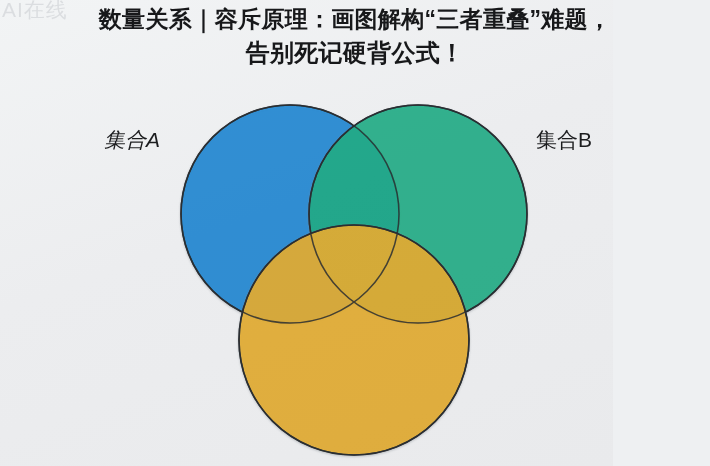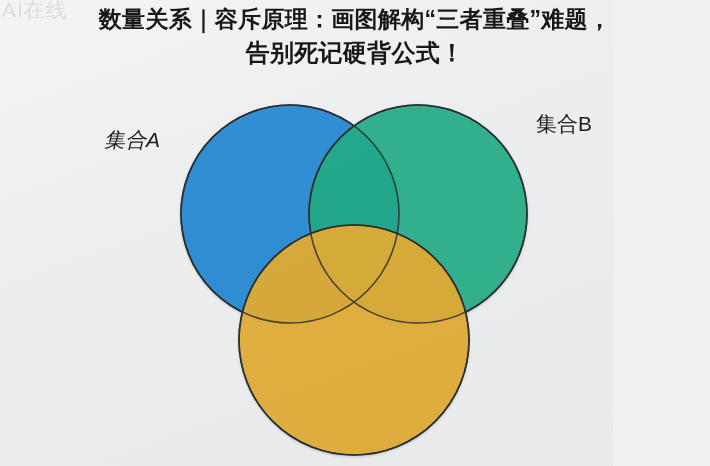--- a/index.html
+++ b/index.html
@@ -66,21 +66,21 @@
   }
   .venn-label {
     position: absolute;
     color: #1c1d1f;
     font-size: 21px;
     line-height: 24px;
     white-space: nowrap;
     z-index: 4;
   }
   #label-a { left: 104px; top: 128px; font-style: italic; }
-  #label-b { left: 536px; top: 112px; }
+  #label-b { left: 536px; top: 128px; }
   #label-c { left: 170px; top: 412px; }
 </style>
 </head>
 <body>
 
 <div id="stage" style="background-color: rgb(238, 240, 242);">
 
   <div id="watermark">AI在线</div>
 
   <div id="title-block">

